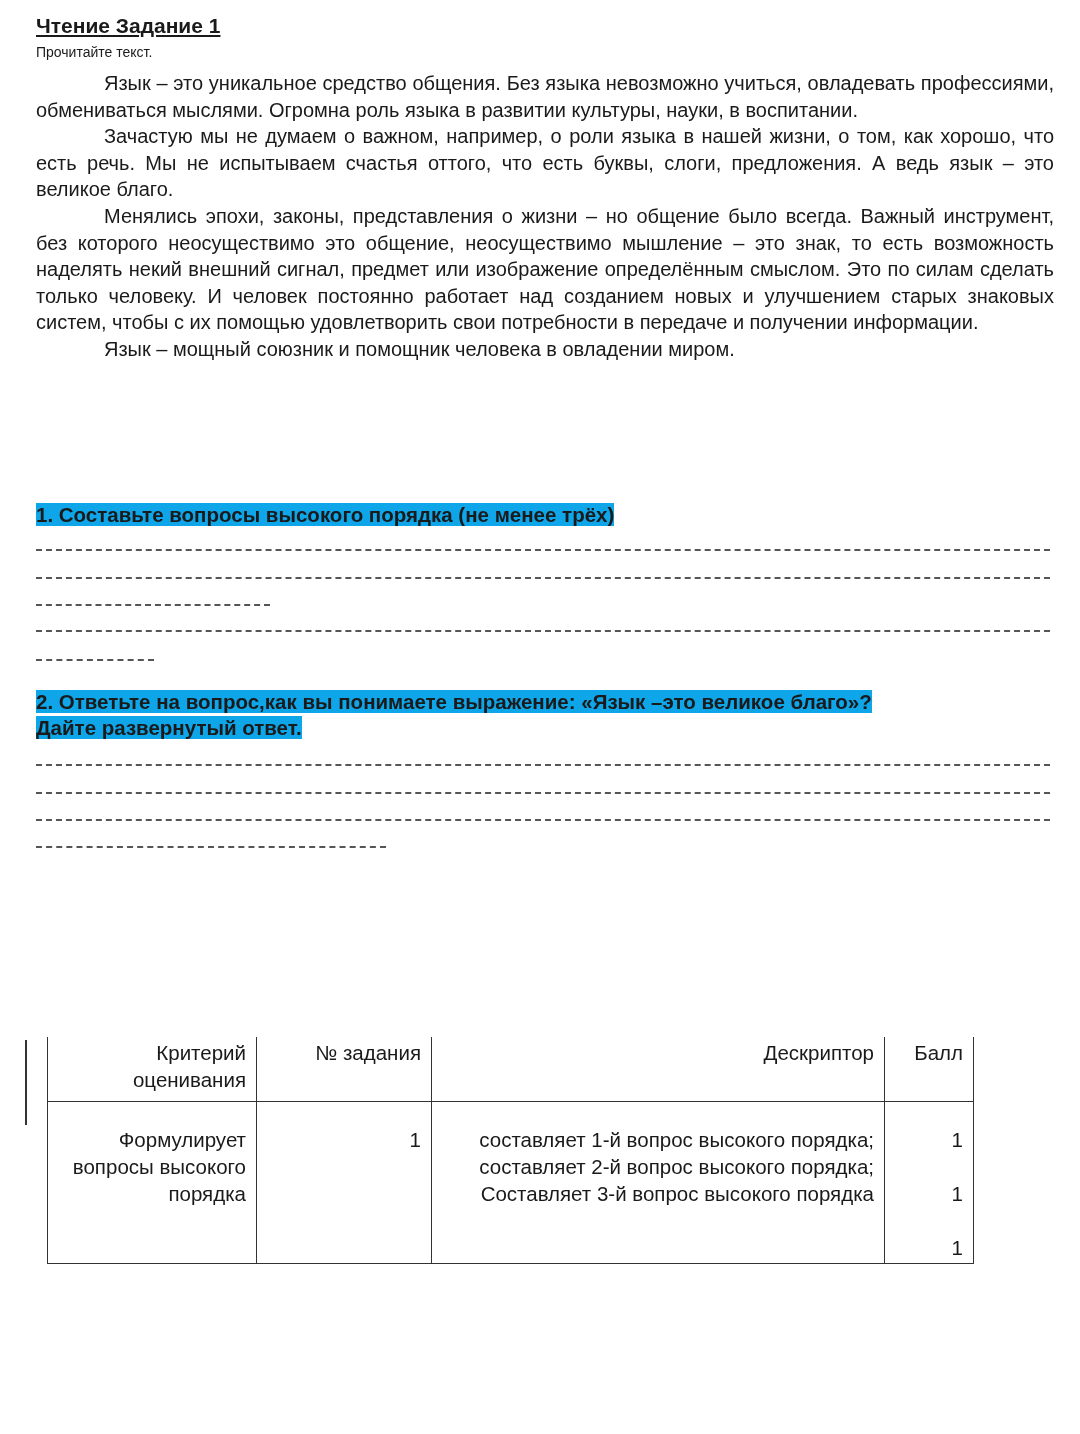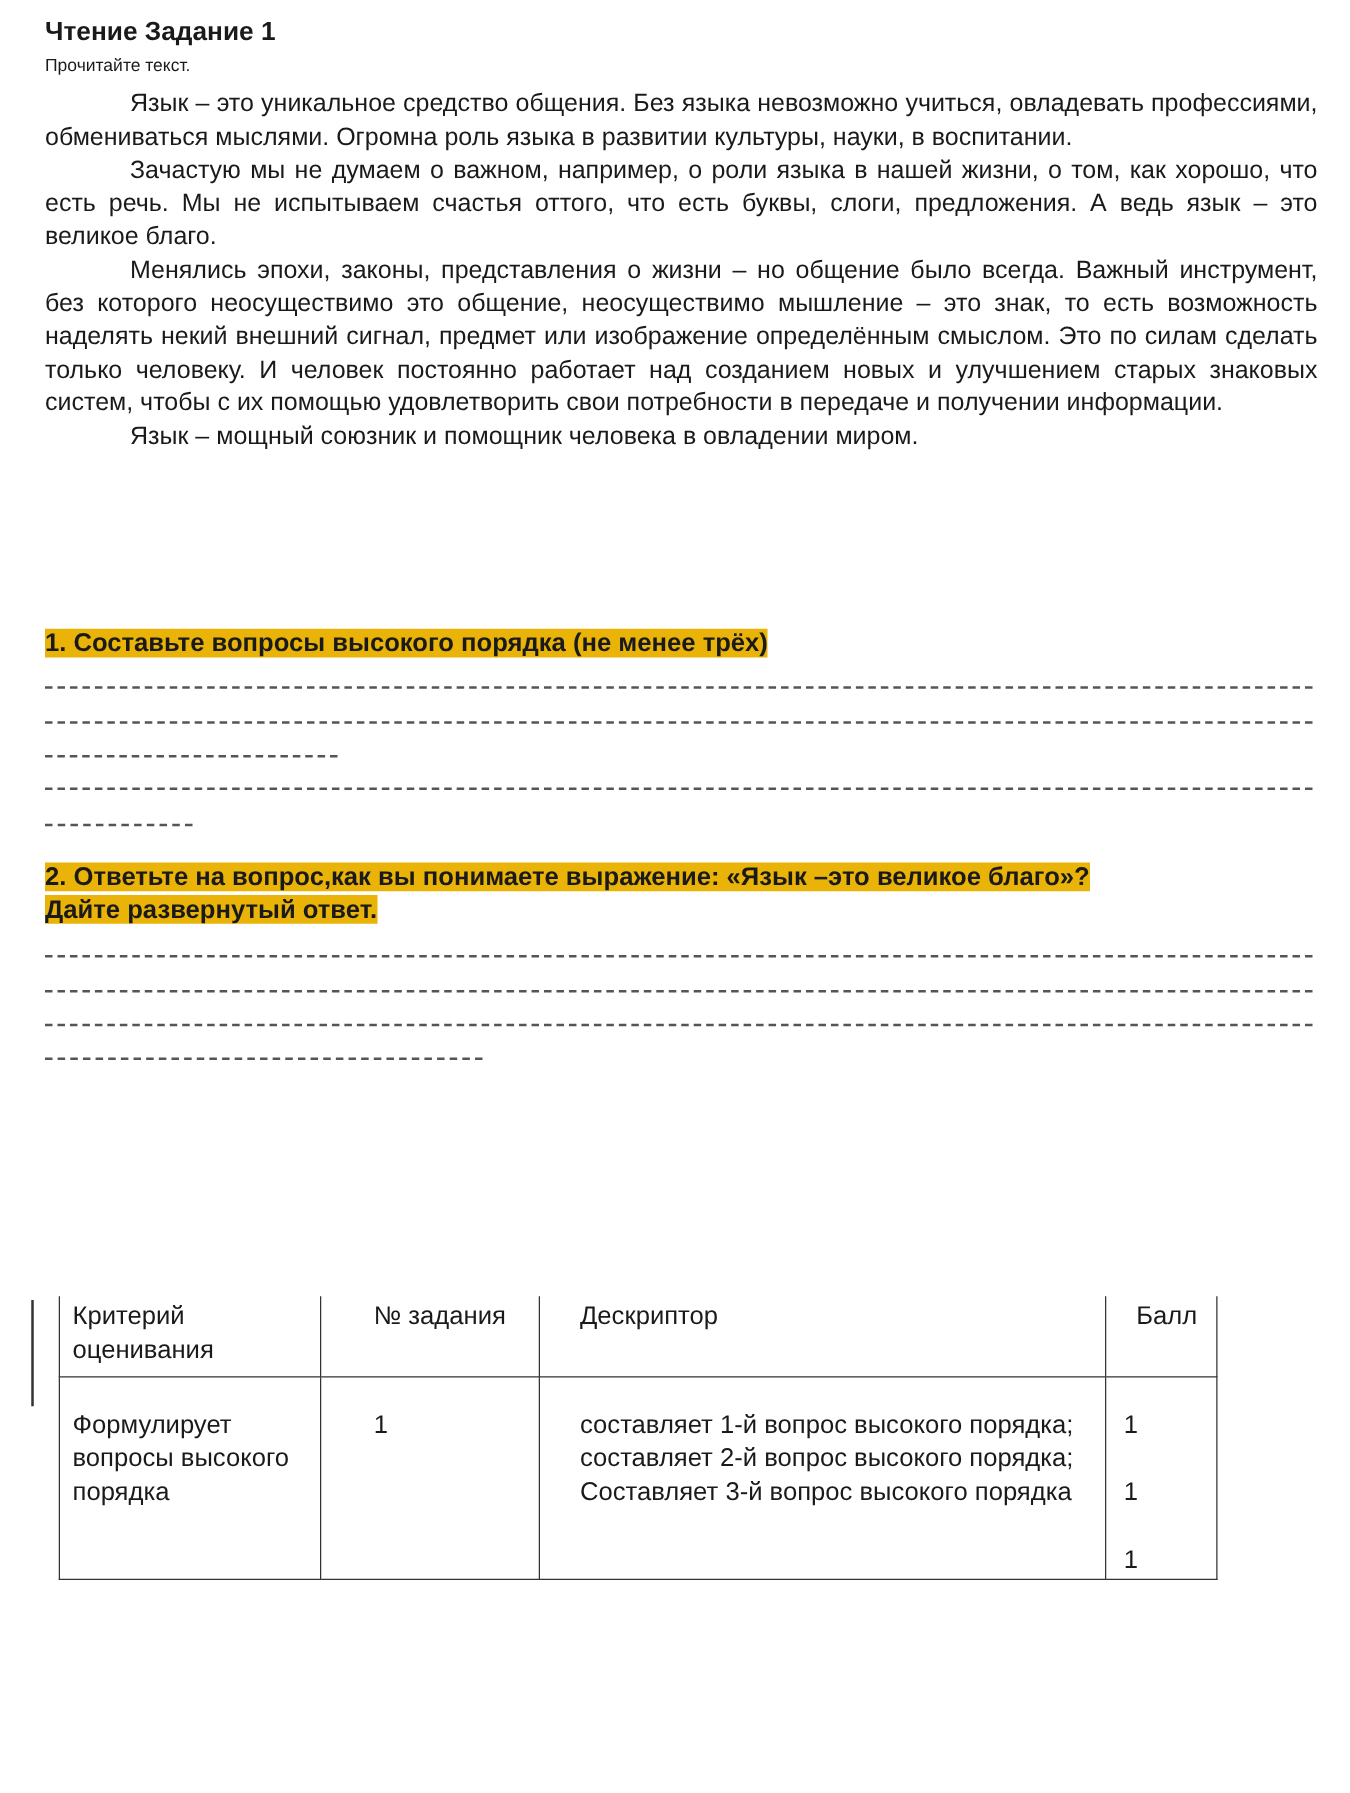--- a/index.html
+++ b/index.html
@@ -1,26 +1,26 @@
 <!DOCTYPE html>
 <html><head>
 <meta charset="utf-8">
 <style>
   html, body { margin:0; padding:0; background:#ffffff; }
   body { width:1080px; height:1434px; position:relative; overflow:hidden;
          font-family:"Liberation Sans", sans-serif; color:#1a1a1a; }
-  .title { position:absolute; left:36px; top:14px; font-size:21px; font-weight:bold; }
+  .title { position:absolute; left:36px; top:14px; font-size:21px; font-weight:bold;text-decoration:underline; }
   .intro { position:absolute; left:36px; top:44px; font-size:14px; }
   .text { position:absolute; left:36px; top:70px; width:1018px; font-size:20px; line-height:26.6px; text-align:justify; }
   .text p { margin:0; text-indent:68px; }
   .task { position:absolute; left:36px; font-size:20.5px; font-weight:bold; line-height:26px; }
-  .hl { background:#eab308; }
+  .hl { background:#0ea5e9; }
   .line { position:absolute; height:0; border-top:2px dashed #555; }
   .table { position:absolute; left:47px; top:1037px; width:927px; border-collapse:collapse; font-size:20.5px; }
-  .table td { border:1.5px solid #333; vertical-align:top; padding:2px 10px; line-height:27px; }
+  .table td { border:1.5px solid #333; vertical-align:top; padding:2px 10px; line-height:27px;text-align:right; }
   .table tr:first-child td { border-top:none; padding-top:2px; height:60px; }
   .vbar { position:absolute; left:25px; top:1040px; width:2px; height:85px; background:#333; }
 </style>
 </head>
 <body>
 
 <div class="title">Чтение  Задание 1</div>
 <div class="intro">Прочитайте текст.</div>
 
 <div class="text">

